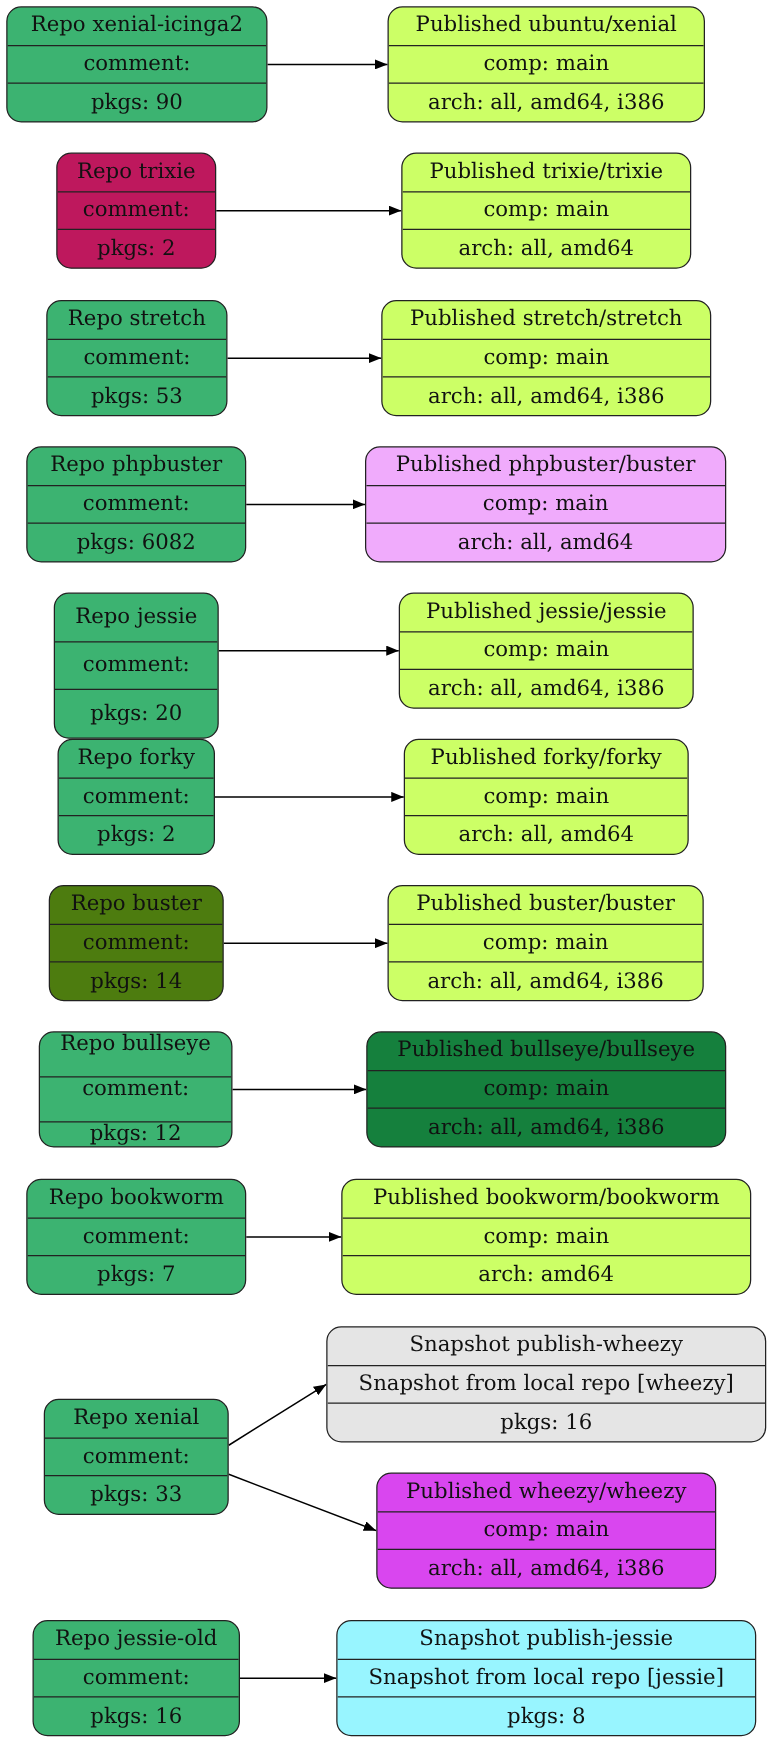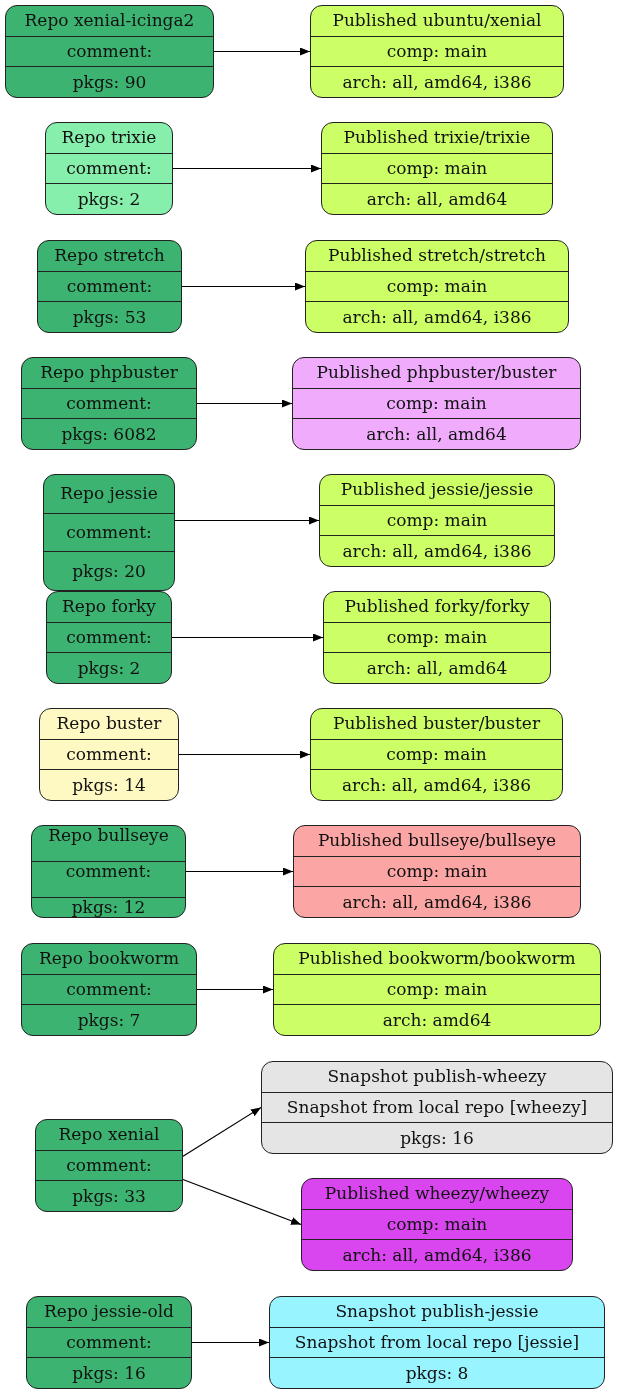--- a/index.html
+++ b/index.html
@@ -43,21 +43,21 @@
 <div class="node repo" style="left: 5px; top: 5px; width: 209px; height: 93px; background: rgb(60, 179, 113);">
       <div class="row">Repo xenial-icinga2</div>
       <div class="row">comment:</div>
       <div class="row">pkgs: 90</div>
     </div>
     <div class="node published" style="left: 310px; top: 5px; width: 254px; height: 93px; background: rgb(204, 255, 102);">
       <div class="row">Published ubuntu/xenial</div>
       <div class="row">comp: main</div>
       <div class="row">arch: all, amd64, i386</div>
     </div>
-    <div class="node repo" style="left: 45px; top: 122px; width: 128px; height: 93px; background: #86efac;">
+    <div class="node repo" style="left: 45px; top: 122px; width: 128px; height: 93px; background: #be185d;">
       <div class="row">Repo trixie</div>
       <div class="row">comment:</div>
       <div class="row">pkgs: 2</div>
     </div>
     <div class="node published" style="left: 321px; top: 122px; width: 232px; height: 93px; background: rgb(204, 255, 102);">
       <div class="row">Published trixie/trixie</div>
       <div class="row">comp: main</div>
       <div class="row">arch: all, amd64</div>
     </div>
     <div class="node repo" style="left: 37px; top: 240px; width: 145px; height: 93px; background: rgb(60, 179, 113);">
@@ -93,36 +93,36 @@
     <div class="node repo" style="left: 46px; top: 591px; width: 126px; height: 93px; background: rgb(60, 179, 113);">
       <div class="row">Repo forky</div>
       <div class="row">comment:</div>
       <div class="row">pkgs: 2</div>
     </div>
     <div class="node published" style="left: 323px; top: 591px; width: 228px; height: 93px; background: rgb(204, 255, 102);">
       <div class="row">Published forky/forky</div>
       <div class="row">comp: main</div>
       <div class="row">arch: all, amd64</div>
     </div>
-    <div class="node repo" style="left: 39px; top: 708px; width: 140px; height: 93px; background: #fef9c3;">
+    <div class="node repo" style="left: 39px; top: 708px; width: 140px; height: 93px; background: #4d7c0f;">
       <div class="row">Repo buster</div>
       <div class="row">comment:</div>
       <div class="row">pkgs: 14</div>
     </div>
     <div class="node published" style="left: 310px; top: 708px; width: 253px; height: 93px; background: rgb(204, 255, 102);">
       <div class="row">Published buster/buster</div>
       <div class="row">comp: main</div>
       <div class="row">arch: all, amd64, i386</div>
     </div>
     <div class="node repo" style="left: 31px; top: 825px; width: 155px; height: 93px; background: rgb(60, 179, 113); gap: 16px;">
       <div class="row">Repo bullseye</div>
       <div class="row">comment:</div>
       <div class="row">pkgs: 12</div>
     </div>
-    <div class="node published" style="left: 293px; top: 825px; width: 288px; height: 93px; background: #fca5a5;">
+    <div class="node published" style="left: 293px; top: 825px; width: 288px; height: 93px; background: #15803d;">
       <div class="row">Published bullseye/bullseye</div>
       <div class="row">comp: main</div>
       <div class="row">arch: all, amd64, i386</div>
     </div>
     <div class="node repo" style="left: 21px; top: 943px; width: 176px; height: 93px; background: rgb(60, 179, 113);">
       <div class="row">Repo bookworm</div>
       <div class="row">comment:</div>
       <div class="row">pkgs: 7</div>
     </div>
     <div class="node published" style="left: 273px; top: 943px; width: 328px; height: 93px; background: rgb(204, 255, 102);">

